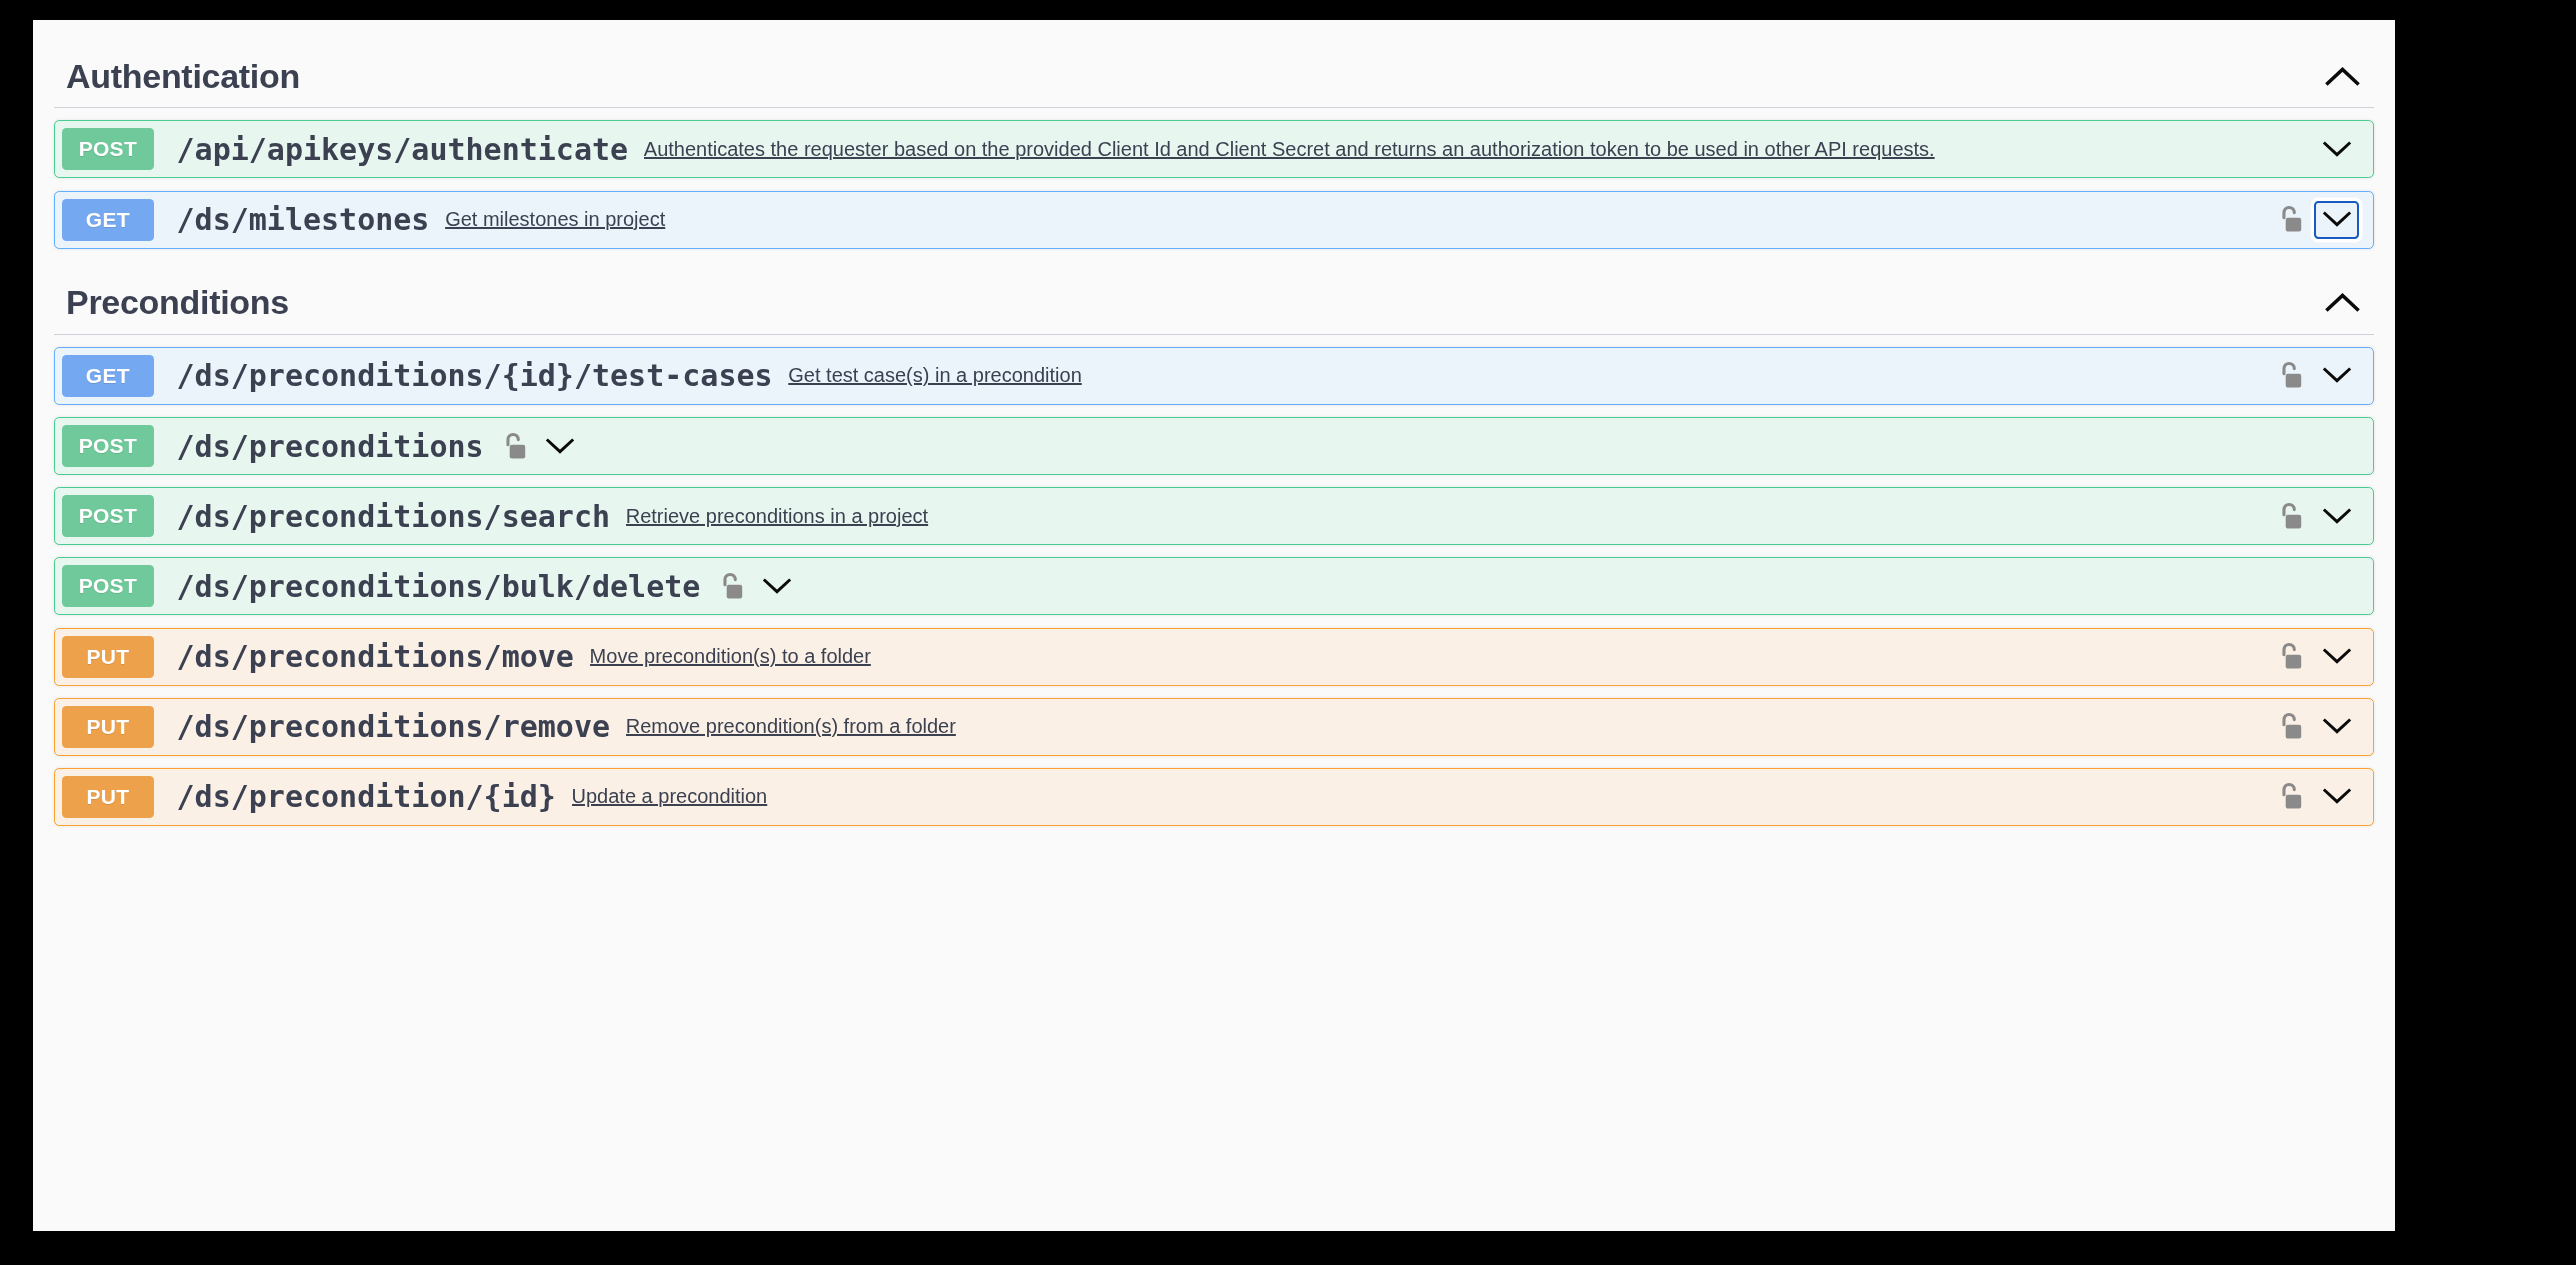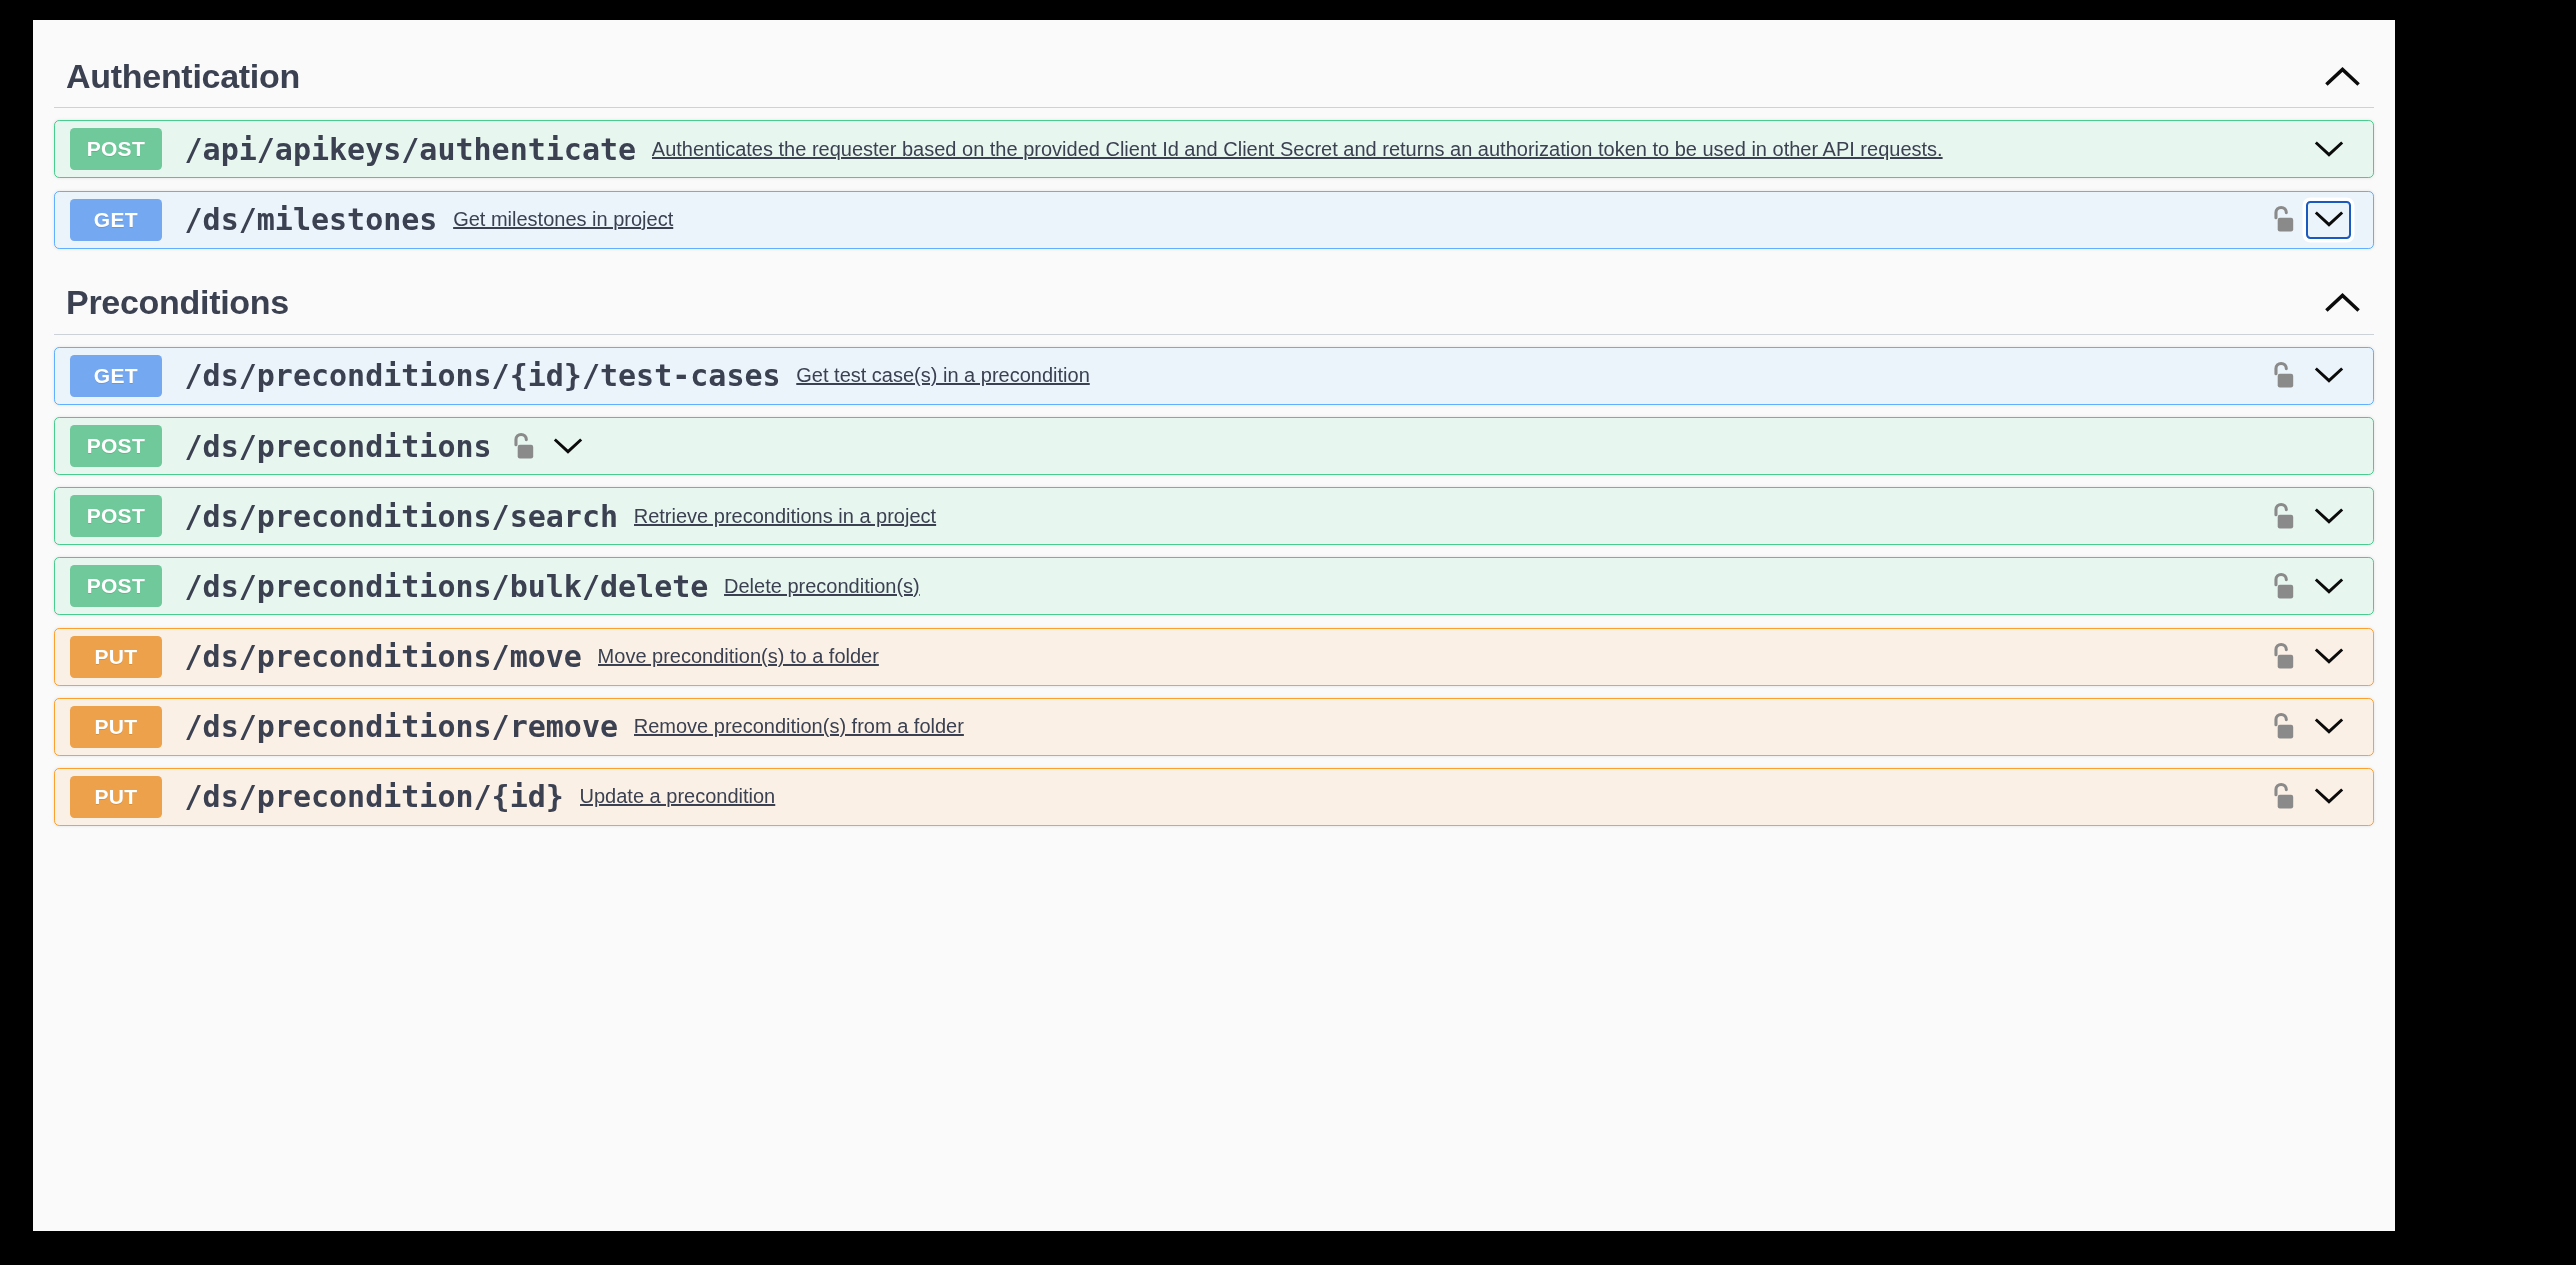--- a/index.html
+++ b/index.html
@@ -62,21 +62,21 @@
   .caret svg { display: block; }
 
   
   .op-list { padding: 0 5.2px; }
 
   .op {
     display: flex;
     align-items: center;
     border-radius: 5.2px;
     margin: 12.2px 0;
-    padding: 8px;
+    padding: 0;
     height: 58px;
     box-sizing: border-box;
     border-width: 1.7px;
     border-style: solid;
     cursor: pointer;
     box-shadow: 0 0 3.5px rgba(0,0,0,0.10);
     position: relative;
   }
 
   .op.get  { background: #ebf3fb; border-color: #61affe; }
@@ -269,21 +269,20 @@
               <div class="op-caret">
                 <svg width="30" height="19" viewBox="0 0 34 22" fill="none" xmlns="http://www.w3.org/2000/svg">
                   <path d="M3 4 L17 17 L31 4" stroke="#0b0b0b" stroke-width="3.4" stroke-linecap="square" fill="none"></path>
                 </svg>
               </div>
             </div>
           </div>
           <div class="op post">
             <div class="badge post">POST</div>
             <div class="op-path">/ds/preconditions/bulk/delete</div>
-            <div class="op-desc">Delete precondition(s)</div>
             <div class="op-right">
               <div class="lock-btn">
                 <svg width="26" height="31" viewBox="0 0 30 36" xmlns="http://www.w3.org/2000/svg">
                   <path d="M8 16 V10 a6 6 0 0 1 12 0" stroke="#8a8a8a" stroke-width="3.6" fill="none" stroke-linecap="round"></path>
                   <rect x="10" y="16" width="18" height="16" rx="2.5" fill="#8a8a8a"></rect>
                 </svg>
               </div>
               <div class="op-caret">
                 <svg width="30" height="19" viewBox="0 0 34 22" fill="none" xmlns="http://www.w3.org/2000/svg">
                   <path d="M3 4 L17 17 L31 4" stroke="#0b0b0b" stroke-width="3.4" stroke-linecap="square" fill="none"></path>

